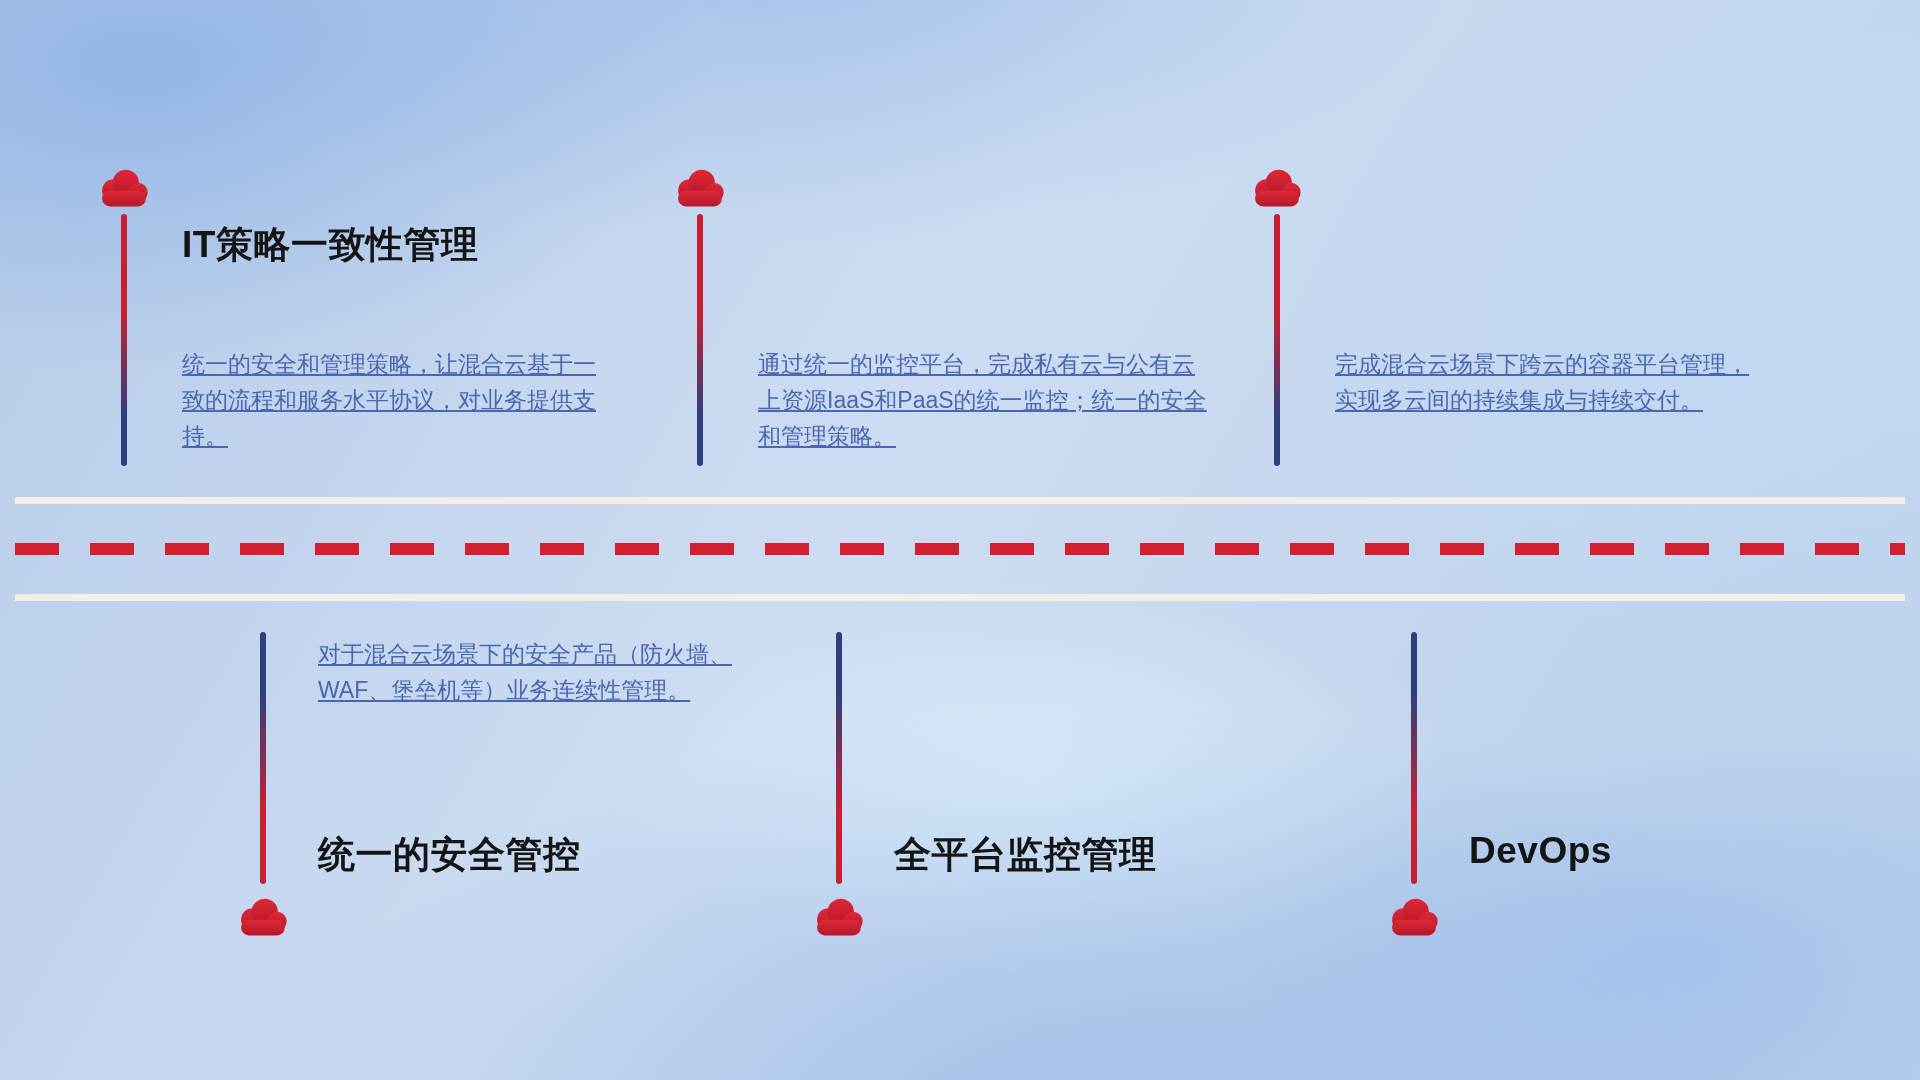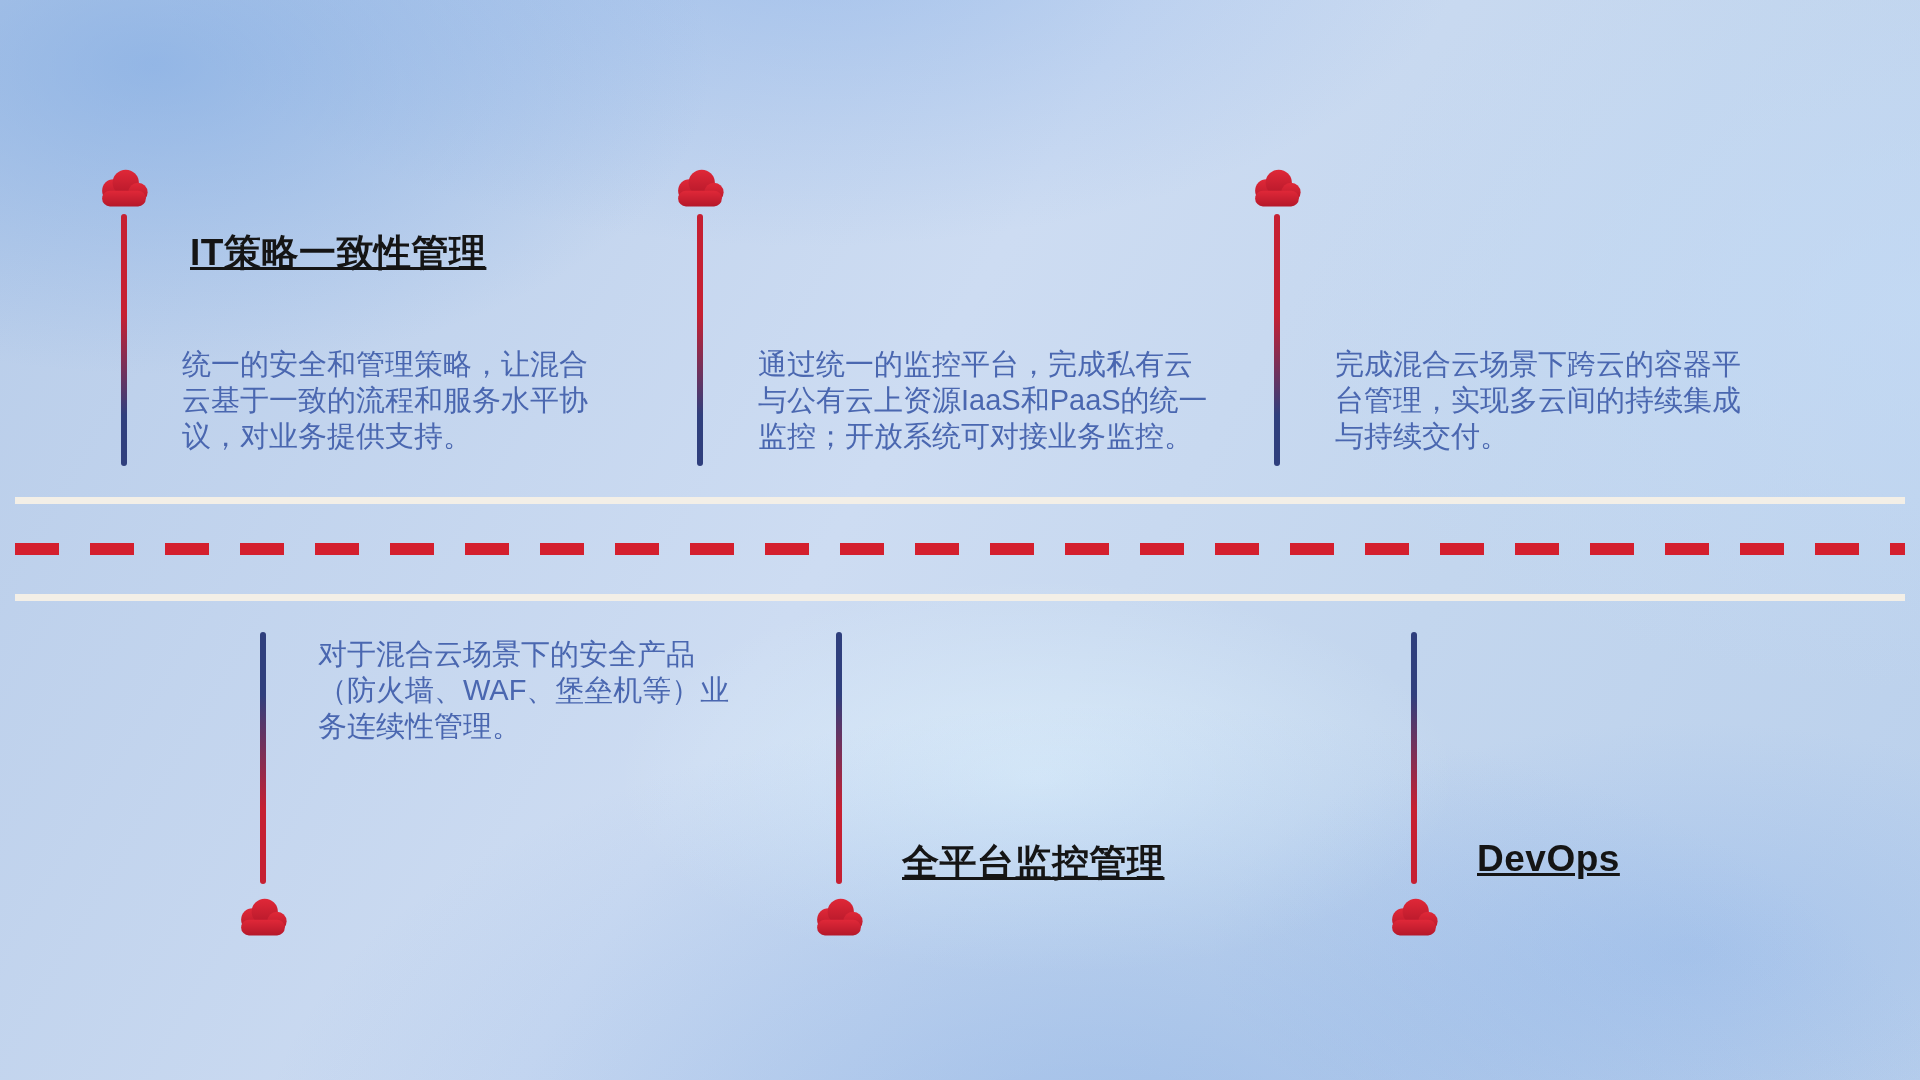--- a/index.html
+++ b/index.html
@@ -37,28 +37,29 @@
   .cloud {
     position: absolute; width: 56px; height: 42px;
     left: calc(var(--x) - 28px);
   }
   .cloud svg { display: block; width: 100%; height: 100%; }
   .stick {
     position: absolute; width: 6px; border-radius: 3px;
     left: calc(var(--x) - 3px);
   }
   .cap-title {
-    position: absolute; margin: 8px;
+    position: absolute; margin: 0;
     font-size: 37px; font-weight: 700; color: #151515;
-    letter-spacing: 0.5px; white-space: nowrap; text-decoration: underline;
+    letter-spacing: 0.5px; white-space: nowrap;
   }
   .cap-desc {
     position: absolute; margin: 0;
-    font-size: 29px; line-height: 36px; color: #4a67b0;
+    font-size: 23px; line-height: 36px; color: #4a67b0;
     width: var(--w, 430px);
+    text-decoration: underline;
   }
 
   
   .cap-top .cloud { top: 167px; }
   .cap-top .stick {
     top: 214px; height: 252px;
     background: linear-gradient(180deg, #c62032 0%, #c62032 40%, #2f3f7d 80%, #2f3f7d 100%);
   }
   .cap-top .cap-title { left: calc(var(--x) + 58px); top: 220px; }
   .cap-top .cap-desc  { left: calc(var(--x) + 58px); top: 346px; }
@@ -115,21 +116,21 @@
       <svg viewBox="0 0 64 46">
           <g fill="url(#cloudGrad)">
         <circle cx="20" cy="26" r="13"></circle>
             <circle cx="34" cy="17" r="15"></circle>
             <circle cx="48" cy="28" r="11"></circle>
         <rect x="7" y="26" width="50" height="18" rx="9"></rect>
           </g>
       </svg>
     </span>
     <span class="stick"></span>
-    <p class="cap-desc">通过统一的监控平台，完成私有云与公有云上资源IaaS和PaaS的统一监控；开放系统可对接业务监控。</p>
+    <p class="cap-desc">通过统一的监控平台，完成私有云与公有云上资源IaaS和PaaS的统一监控；统一的安全和管理策略。</p>
   </section>
 
   <section class="cap-item cap-top" style="--x:1277px; --w:420px">
     <span class="cloud">
       <svg viewBox="0 0 64 46">
           <g fill="url(#cloudGrad)">
         <circle cx="20" cy="26" r="13"></circle>
             <circle cx="34" cy="17" r="15"></circle>
             <circle cx="48" cy="28" r="11"></circle>
         <rect x="7" y="26" width="50" height="18" rx="9"></rect>
@@ -146,20 +147,21 @@
       <svg viewBox="0 0 64 46">
           <g fill="url(#cloudGrad)">
         <circle cx="20" cy="26" r="13"></circle>
             <circle cx="34" cy="17" r="15"></circle>
             <circle cx="48" cy="28" r="11"></circle>
         <rect x="7" y="26" width="50" height="18" rx="9"></rect>
           </g>
       </svg>
     </span>
     <p class="cap-desc">对于混合云场景下的安全产品（防火墙、WAF、堡垒机等）业务连续性管理。</p>
+    <h2 class="cap-title">统一的安全管控</h2>
   </section>
 
   <section class="cap-item cap-bottom" style="--x:839px; --w:414px">
     <span class="stick"></span>
     <span class="cloud">
       <svg viewBox="0 0 64 46">
           <g fill="url(#cloudGrad)">
         <circle cx="20" cy="26" r="13"></circle>
             <circle cx="34" cy="17" r="15"></circle>
             <circle cx="48" cy="28" r="11"></circle>

